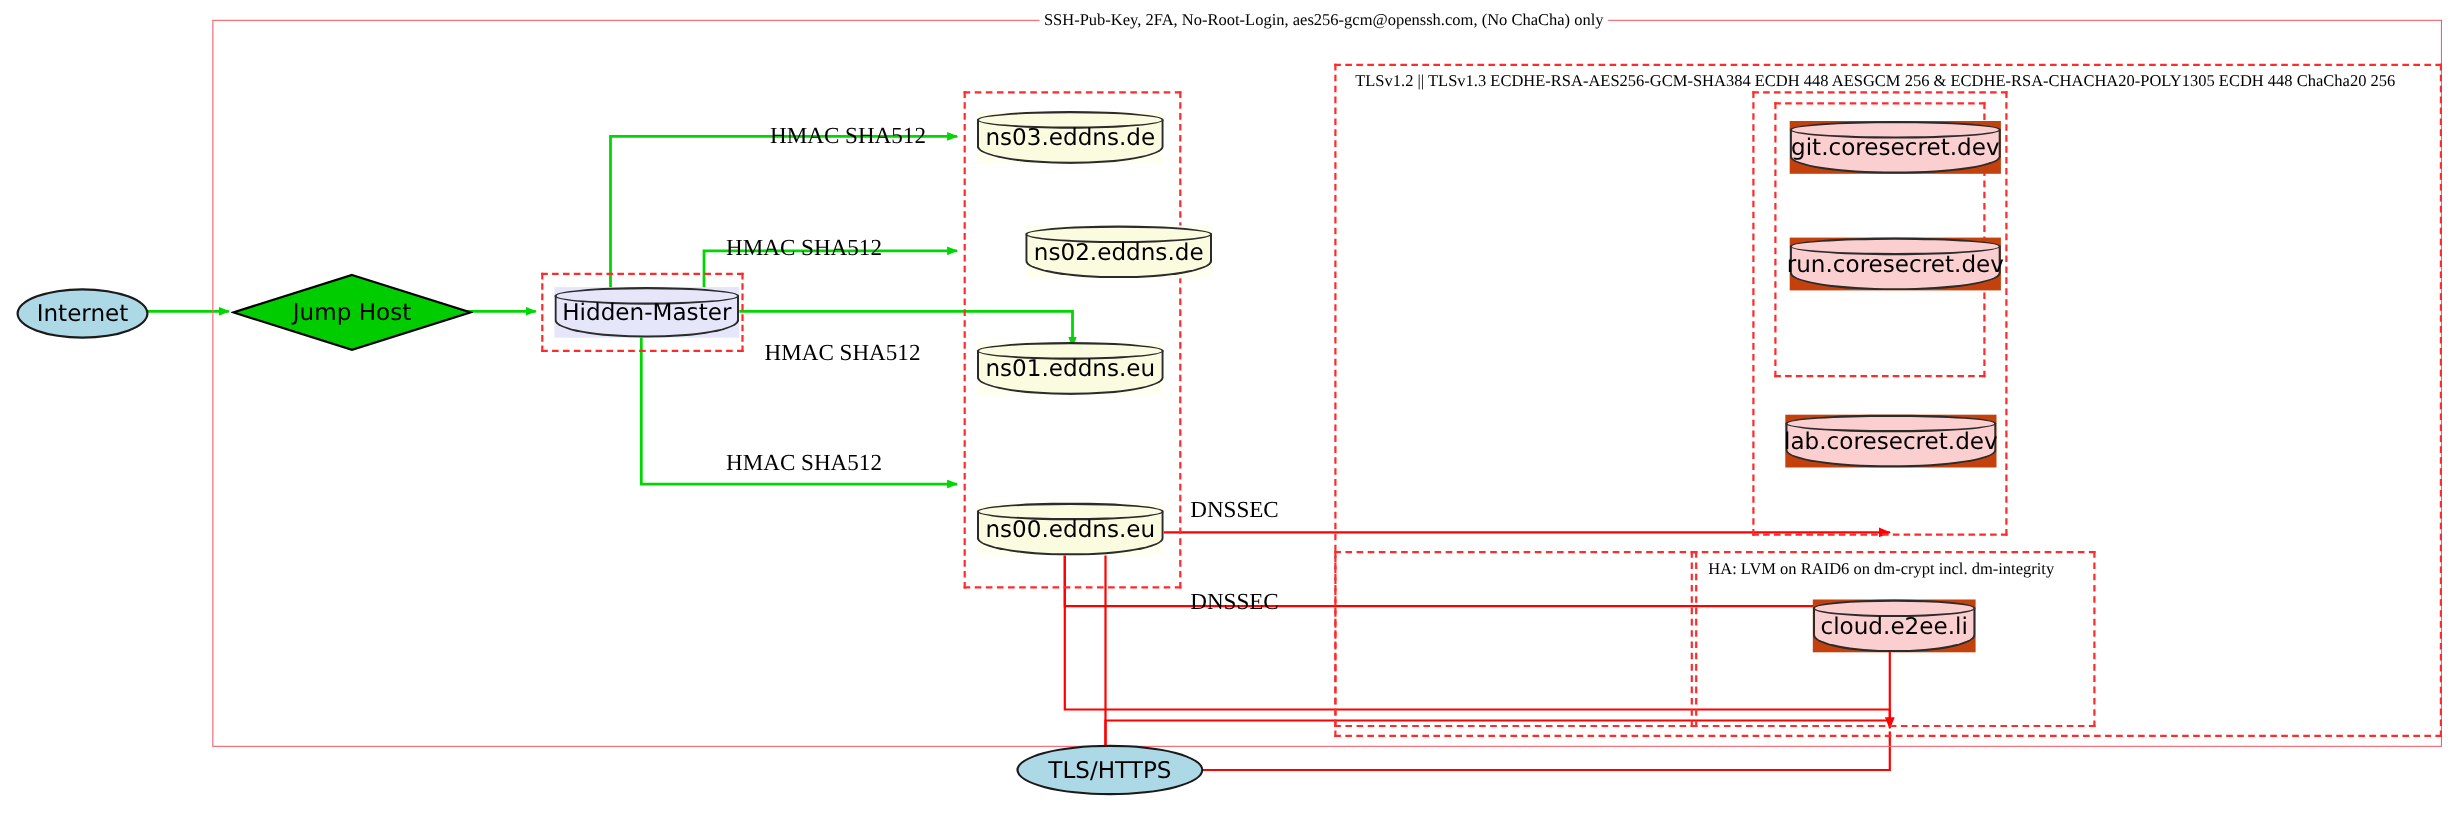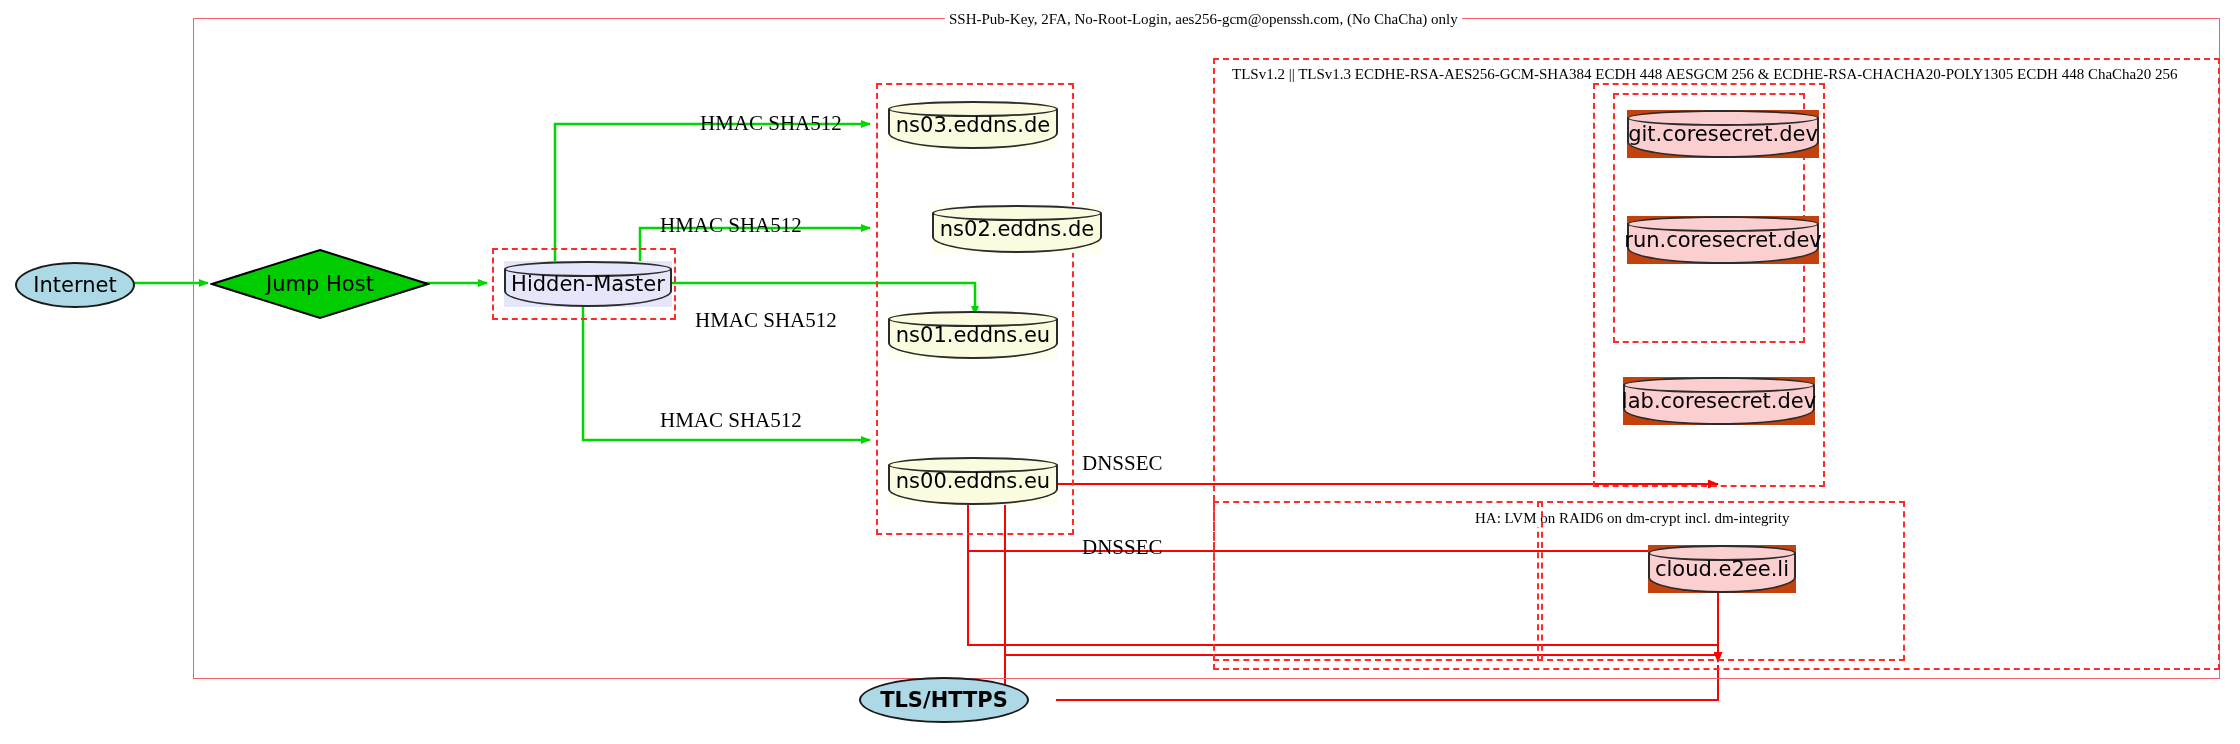--- a/index.html
+++ b/index.html
@@ -184,21 +184,21 @@
   <div class="cluster-solid" style="left:193px; top:18px; width:2027px; height:661px;"></div>
   <div class="cluster-label serif-label" style="left:945px; top:11px;">SSH-Pub-Key, 2FA, No-Root-Login, aes256-gcm@openssh.com, (No ChaCha) only</div>
 
   <div class="cluster" style="left:1213px; top:58px; width:1007px; height:612px;"></div>
   <div class="cluster-label serif-label" style="left:1228px; top:53px;margin-top:13px;">TLSv1.2 || TLSv1.3 ECDHE-RSA-AES256-GCM-SHA384 ECDH 448 AESGCM 256 &amp; ECDHE-RSA-CHACHA20-POLY1305 ECDH 448 ChaCha20 256</div>
 
   <div class="cluster" style="left:1593px; top:83px; width:232px; height:404px;"></div>
   <div class="cluster" style="left:1613px; top:93px; width:192px; height:250px;"></div>
 
   <div class="cluster" style="left:1537px; top:501px; width:368px; height:160px;"></div>
-  <div class="cluster-label serif-label" style="left:1471px; top:510px;text-align:right;">HA: LVM on RAID6 on dm-crypt incl. dm-integrity</div>
+  <div class="cluster-label serif-label" style="left:1549px; top:510px;text-align:right;">HA: LVM on RAID6 on dm-crypt incl. dm-integrity</div>
 
   <div class="cluster" style="left:876px; top:83px; width:198px; height:452px;"></div>
 
   <div class="cluster" style="left:492px; top:248px; width:184px; height:72px;"></div>
 
   <div class="cluster" style="left:1213px; top:501px; width:330px; height:160px;"></div>
 
   <div class="node ellipse-node" style="left:15px; top:262px; width:120px; height:46px;">
     <div class="node-text">Internet</div>
   </div>
@@ -257,21 +257,21 @@
     <div class="cyl-top"></div>
     <div class="node-text">lab.coresecret.dev</div>
   </div>
 
   <div class="node cyl cyl-pink" style="left:1648px; top:545px; width:148px; height:48px;text-align:right;">
     <div class="cyl-body"></div>
     <div class="cyl-top"></div>
     <div class="node-text">cloud.e2ee.li</div>
   </div>
 
-  <div class="node ellipse-node" style="left:859px; top:677px; width:170px; height:46px;font-weight:bold;">
+  <div class="node ellipse-node" style="left:924px; top:677px; width:170px; height:46px;">
     <div class="node-text">TLS/HTTPS</div>
   </div>
 
   <div class="edge-label" style="left:700px; top:113px;">HMAC SHA512</div>
 
   <div class="edge-label" style="left:660px; top:215px;">HMAC SHA512</div>
 
   <div class="edge-label" style="left:695px; top:310px;">HMAC SHA512</div>
 
   <div class="edge-label" style="left:660px; top:410px;">HMAC SHA512</div>

